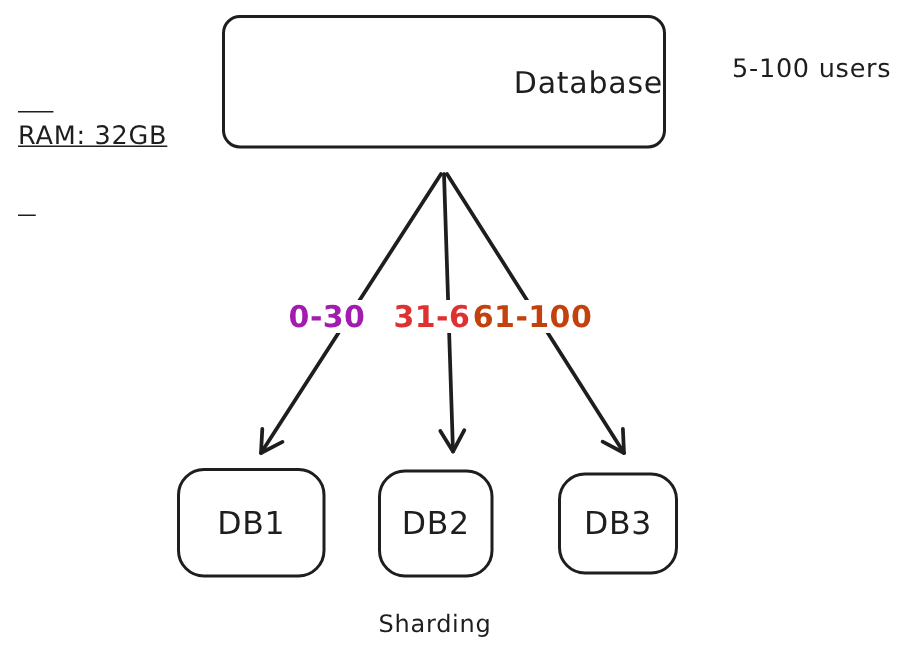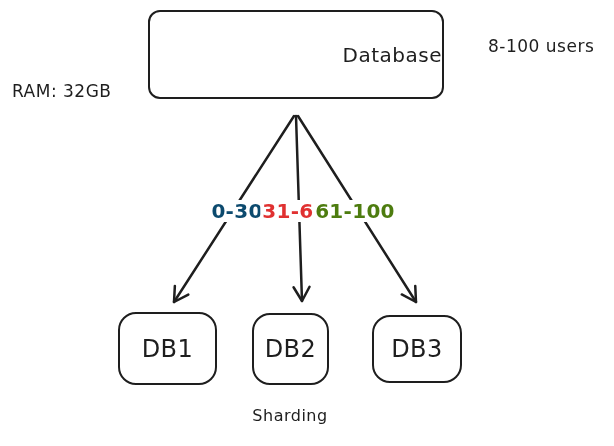--- a/index.html
+++ b/index.html
@@ -34,57 +34,58 @@
     z-index: 0;
   }
   .node-database {
     left: 148px; top: 10px;
     width: 296px; height: 89px;
     border-radius: 12px;
     justify-content: flex-end;
   }
   .node-db1 { left: 118px; top: 312px; width: 99px;  height: 73px; border-radius: 18px; }
   .node-db2 { left: 252px; top: 313px; width: 77px; height: 72px; border-radius: 18px; }
-  .node-db3 { left: 372px; top: 315px; width: 90px; height: 68px; border-radius: 18px; }
+  .node-db3 { left: 372px; top: 315px; width: 80px; height: 68px; border-radius: 18px; }
   .node-label {
     font-size: 20px;
     letter-spacing: 0.5px;
   }
-  .db-label { font-size: 24px; }
+  .db-label { font-size: 21px; }
   .specs {
     position: absolute;
     left: 12px; top: 34px;
     font-size: 17px;
     line-height: 23px;
     letter-spacing: 0.5px;
     white-space: pre;
     z-index: 2;
+    text-decoration: underline;
   }
   .users-note {
     position: absolute;
     left: 488px; top: 36px;
     font-size: 17px;
     letter-spacing: 0.5px;
     z-index: 2;
   }
   .range-label {
     position: absolute;
     top: 200px;
     transform: translateX(-50%);
     font-size: 20px;
     font-weight: bold;
     letter-spacing: 0.3px;
     background: #ffffff;
     padding: 0 2px;
     z-index: 2;
     line-height: 22px;
   }
-  .range-1 { left: 237px; color: #0c4a6e; }
+  .range-1 { left: 218px; color: #a21caf; }
   .range-2 { left: 295px; color: #e03131; }
-  .range-3 { left: 355px; color: #4d7c0f; }
+  .range-3 { left: 355px; color: #c2410c; }
   .caption {
     position: absolute;
     left: 290px; top: 406px;
     transform: translateX(-50%);
     font-size: 16px;
     letter-spacing: 0.5px;
     z-index: 2;
   }
 </style>
 </head>
@@ -116,21 +117,21 @@
     </defs>
     <path d="M294,116 L174,302" fill="none" stroke="#1e1e1e" stroke-width="2.5" stroke-linecap="round" marker-end="url(#arrowhead)"></path>
     <path d="M296,116 L302,301" fill="none" stroke="#1e1e1e" stroke-width="2.5" stroke-linecap="round" marker-end="url(#arrowhead)"></path>
     <path d="M298,116 L416,302" fill="none" stroke="#1e1e1e" stroke-width="2.5" stroke-linecap="round" marker-end="url(#arrowhead)"></path>
   </svg>
 
   <div class="specs">
     <div>RAM: 32GB</div>
   </div>
 
-  <div class="users-note">8-100 users</div>
+  <div class="users-note">5-100 users</div>
 
   <span class="range-label range-1">0-30</span>
   <span class="range-label range-2">31-60</span>
   <span class="range-label range-3">61-100</span>
 
   <div class="caption">Sharding</div>
 
 </div>
 
 </body></html>

